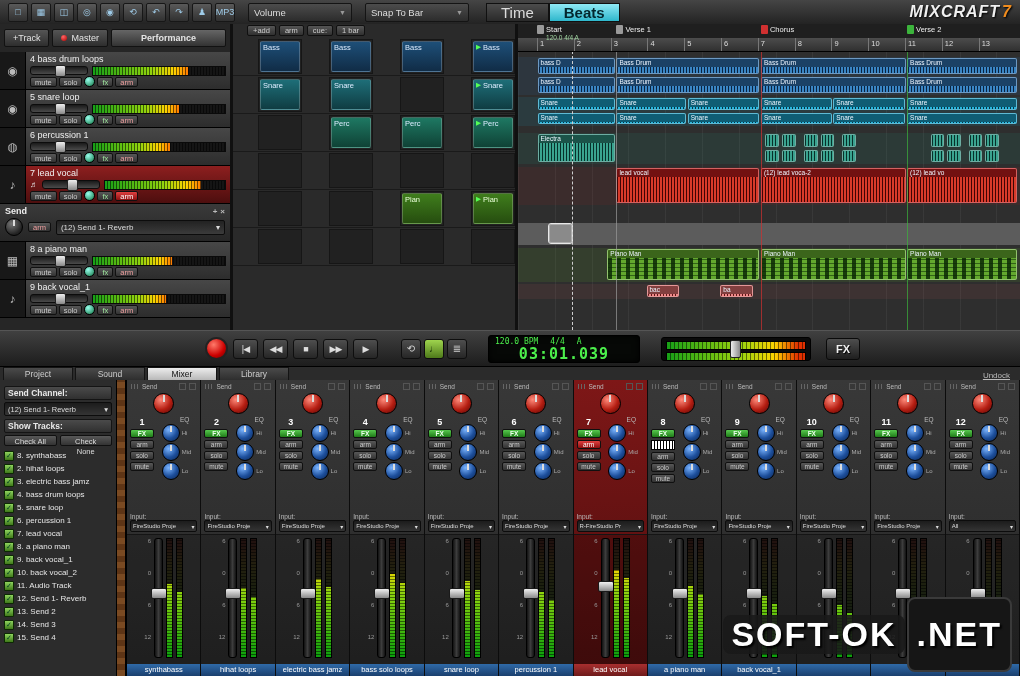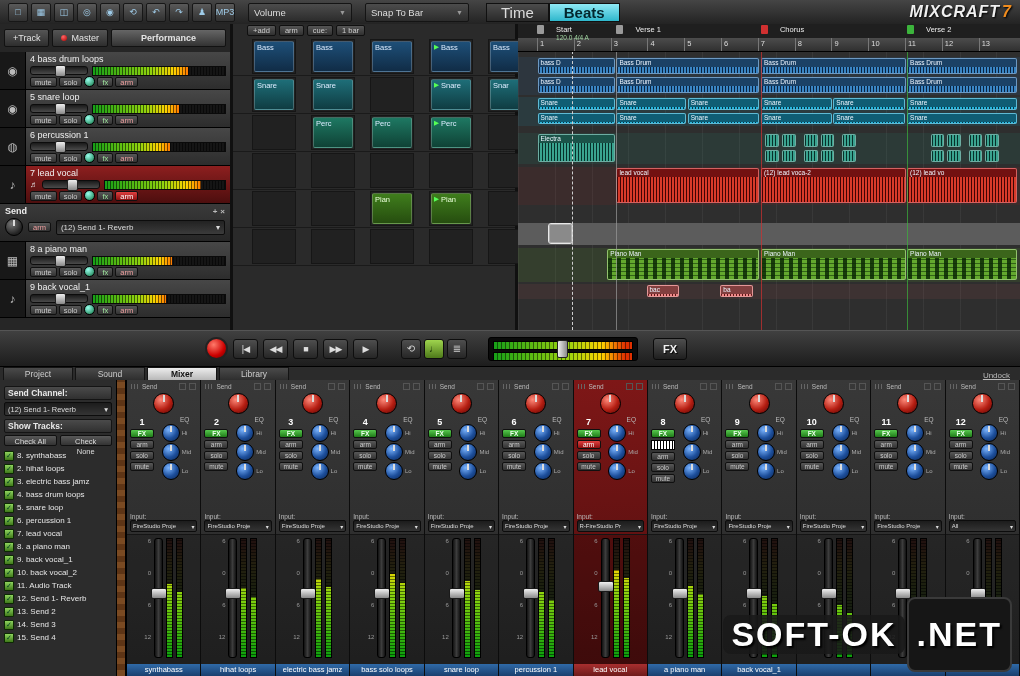--- a/index.html
+++ b/index.html
@@ -83,36 +83,36 @@
   
   .perf-panel{width:282px;flex:none;background:#2a2a2a;border-right:3px solid #101010;}
   .pp-toolbar{height:13px;display:flex;gap:3px;padding:1px 2px 0 14px;}
   .pp-tbtn{font-size:7.5px;height:11px;line-height:10px;padding:0 5px;border-radius:2px;
     background:linear-gradient(#555,#303030);border:1px solid #101010;color:#ccc;}
   .pp-heads{height:15px;display:flex;gap:1px;padding-left:12px;}
   .pp-head{width:44px;flex:none;background:linear-gradient(#4e4e4e,#2e2e2e);border:1px solid #111;
     box-sizing:border-box;font-size:8px;color:#ddd;text-align:center;line-height:13px;}
   .pp-row{height:38px;box-sizing:border-box;display:flex;gap:1px;padding-left:12px;
     border-bottom:1px solid #1a1a1a;}
-  .pp-cell{width:44px;flex:none;box-sizing:border-box;margin:1px 7px;background:#212121;
+  .pp-cell{width:44px;flex:none;box-sizing:border-box;margin:1px 13px;background:#212121;
     border:1px solid #161616;position:relative;}
   .pp-clip{position:absolute;inset:1px;border-radius:2px;font-size:7.5px;color:#dcecff;
     padding:1px 2px;display:flex;align-items:flex-start;gap:2px;overflow:hidden;border:1px solid rgba(255,255,255,.22);}
   .pp-clip.playing:before{content:"▶";color:#55ff55;font-size:6.5px;line-height:8px;}
   .pp-clip.selected{outline:2px solid #fff;}
   .clip-bass{background:linear-gradient(#1e4f78,#102c46);}
   .clip-snare{background:linear-gradient(#1e6e78,#0f3c42);}
   .clip-perc{background:linear-gradient(#1e7862,#0f4236);}
   .clip-vocal{background:linear-gradient(#8f1d1d,#4d0e0e);}
   .clip-piano{background:linear-gradient(#3f7d1c,#264d0f);color:#eaffda;}
 
   
   .tl-panel{flex:1;position:relative;background:#2e2e2e;overflow:hidden;}
   .tl-markers{position:absolute;top:0;left:0;right:0;height:14px;background:#1f1f1f;z-index:4;}
-  .marker{position:absolute;top:1px;display:flex;align-items:flex-start;gap:12px;}
+  .marker{position:absolute;top:1px;display:flex;align-items:flex-start;gap:2px;}
   .mflag{width:7px;height:9px;flex:none;border-radius:1px;}
   .mtext{font-size:7.5px;color:#eee;line-height:9px;white-space:nowrap;}
   .msub{font-size:6.5px;color:#9fd49f;line-height:7px;white-space:nowrap;}
   .tl-ruler{position:absolute;top:14px;left:0;right:0;height:13px;
     background:linear-gradient(#4c4c4c,#303030);border-bottom:1px solid #000;z-index:3;}
   .rtick{position:absolute;top:0;font-size:7.5px;color:#ddd;border-left:1px solid #777;
     padding-left:2px;height:100%;line-height:12px;}
   .tl-lanes{position:absolute;top:27px;bottom:0;left:0;right:0;
     background-image:repeating-linear-gradient(90deg,rgba(255,255,255,.05) 0,rgba(255,255,255,.05) 1px,transparent 1px,transparent 7.33%);}
   .lane{position:absolute;left:0;right:0;}
@@ -176,21 +176,21 @@
     background:linear-gradient(90deg,#eee,#8a8a8a);border:1px solid #222;}
   .fx-btn{margin-left:10px;width:34px;height:22px;background:linear-gradient(#4e4e4e,#1f1f1f);
     border:1px solid #0a0a0a;border-radius:3px;color:#f0f0f0;font-size:11px;font-weight:bold;
     display:flex;align-items:center;justify-content:center;text-shadow:1px 1px 1px #000;}
 
   
   .tabsrow{position:absolute;top:367px;left:0;right:0;height:13px;background:#2b2b2b;
     display:flex;align-items:flex-end;padding-left:3px;gap:2px;}
   .tab{width:68px;height:12px;font-size:8.5px;text-align:center;line-height:12px;
     background:linear-gradient(#4a4a4a,#2e2e2e);border:1px solid #141414;border-bottom:none;color:#ccc;}
-  .tab.active{background:linear-gradient(#ececec,#b8b8b8);color:#111;font-weight:bold;text-align:center;}
+  .tab.active{background:linear-gradient(#ececec,#b8b8b8);color:#111;font-weight:normal;text-align:center;}
   .undock{margin-left:auto;font-size:8px;color:#bbb;padding:0 10px;text-decoration:underline;}
 
   
   .mixer{position:absolute;top:380px;bottom:0;left:0;right:0;display:flex;background:#202020;}
   .mx-sidebar{width:116px;flex:none;background:#2c2c2c;padding:3px 4px;box-sizing:border-box;overflow:hidden;}
   .sb-label{font-size:8.5px;font-weight:bold;color:#e8e8e8;margin:3px 0 2px 0;
     background:linear-gradient(#4a4a4a,#303030);border:1px solid #141414;padding:1px 3px;border-radius:2px;}
   .sb-dd{height:12px;background:linear-gradient(#1c1c1c,#343434);border:1px solid #0c0c0c;border-radius:2px;
     font-size:7.5px;color:#ddd;display:flex;align-items:center;justify-content:space-between;padding:0 3px;}
   .sb-btns{display:flex;gap:3px;margin:2px 0 3px 0;}
@@ -820,20 +820,28 @@
         <button class="t-btn">◀◀</button>
         <button class="t-btn">■</button>
         <button class="t-btn">▶▶</button>
         <button class="t-btn">▶</button>
       </div>
     <div class="mode-group" id="mode-buttons">
         <button class="m-btn">⟲</button>
         <button class="m-btn on">♩</button>
         <button class="m-btn">≣</button>
       </div>
+    <div class="lcd">
+      <div class="lcd-top">
+        <span>120.0 BPM</span>
+        <span>4/4</span>
+        <span>A</span>
+      </div>
+      <div class="lcd-time">03:01.039</div>
+    </div>
     <div class="master">
       <div class="mbar">
           <div class="led"></div>
         </div>
       <div class="mbar">
           <div class="led"></div>
         </div>
       <div class="mhandle"></div>
     </div>
     <button class="fx-btn">FX</button>

